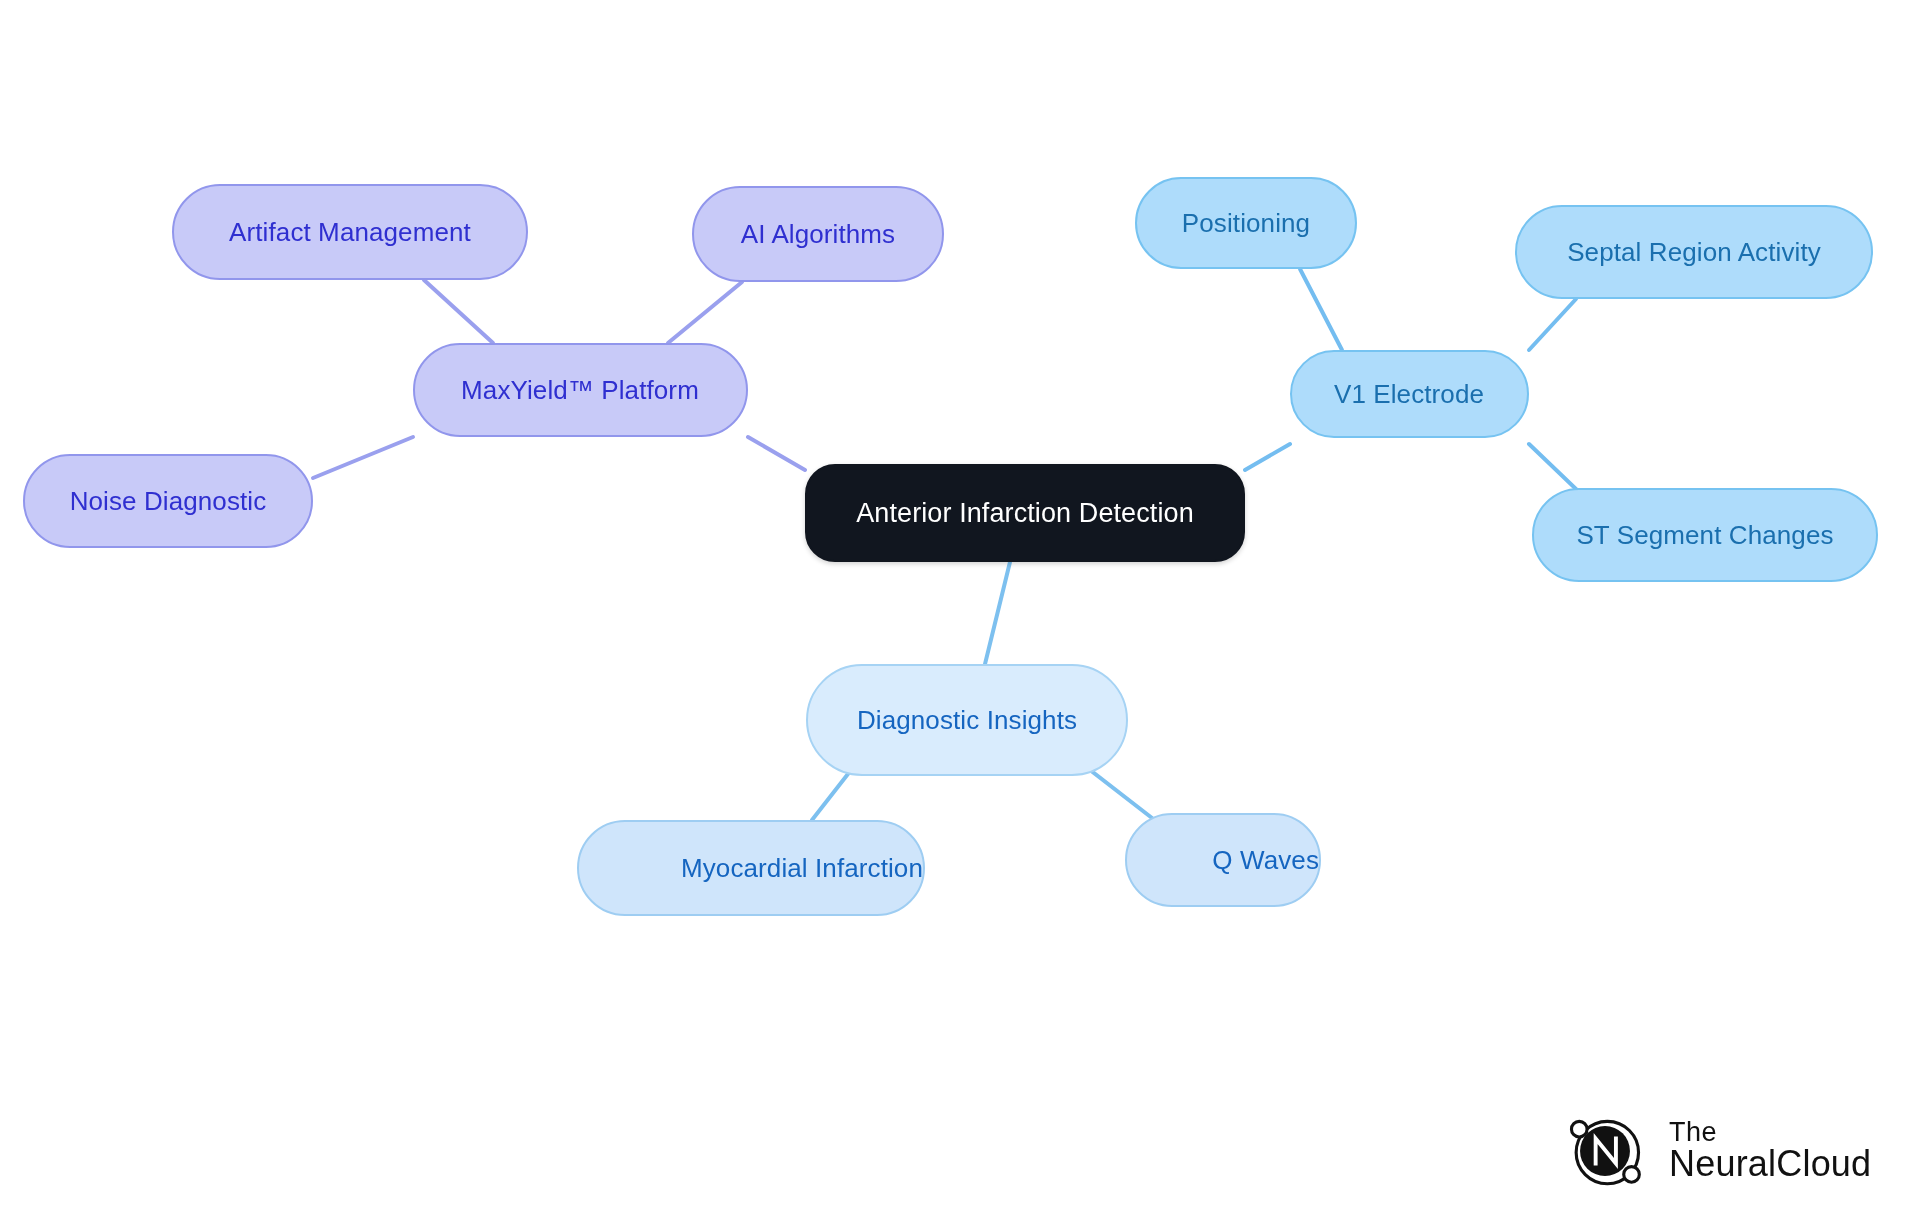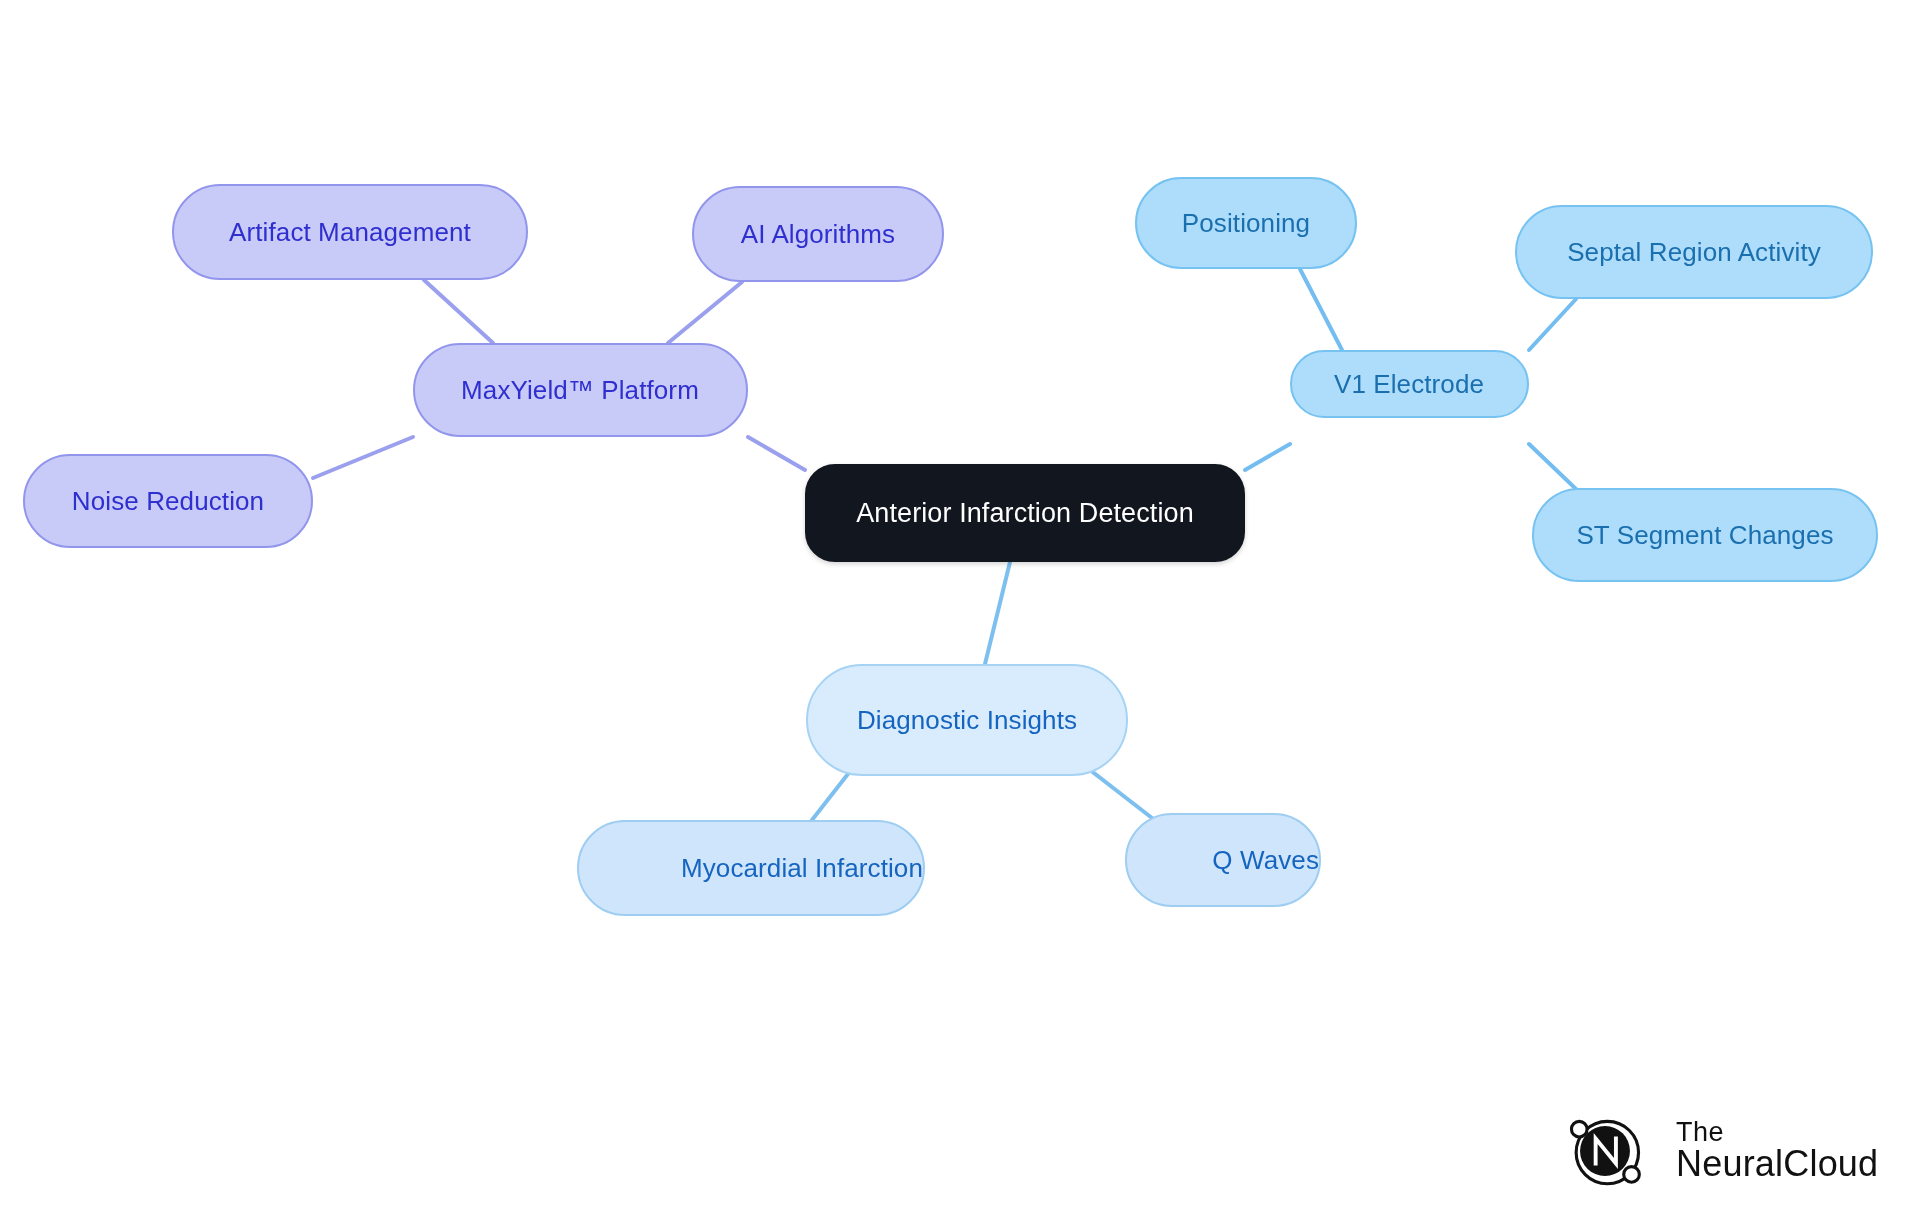--- a/index.html
+++ b/index.html
@@ -86,21 +86,21 @@
   }
   
   #logo {
     position: absolute;
     left: 1566px;
     top: 1108px;
     width: 320px;
     height: 86px;
     display: flex;
     align-items: center;
-    gap: 32px;
+    gap: 25px;
   }
   #logo-mark {
     width: 78px;
     height: 78px;
     flex: 0 0 auto;
   }
   #logo-text {
     display: flex;
     flex-direction: column;
     justify-content: center;
@@ -137,40 +137,40 @@
 
   <div class="node node-purple-leaf" style="width: 356px; height: 96px; left: 172px; top: 184px; justify-content: center;">
     <span>Artifact Management</span>
   </div>
 
   <div class="node node-purple-leaf" style="width: 252px; height: 96px; left: 692px; top: 186px;">
     <span>AI Algorithms</span>
   </div>
 
   <div class="node node-purple-leaf" style="width: 290px; height: 94px; left: 23px; top: 454px;">
-    <span>Noise Reduction</span>
+    <span>Noise Diagnostic</span>
   </div>
 
   <div class="node node-purple-branch" style="width: 335px; height: 94px; left: 412.5px; top: 343px;">
     <span>MaxYield™ Platform</span>
   </div>
 
   <div class="node node-blue-leaf" style="width: 222px; height: 92px; left: 1135px; top: 177px;">
     <span>Positioning</span>
   </div>
 
   <div class="node node-blue-leaf" style="width: 358px; height: 94px; left: 1515px; top: 205px;">
     <span>Septal Region Activity</span>
   </div>
 
   <div class="node node-blue-leaf" style="width: 346px; height: 94px; left: 1532px; top: 488px;">
     <span>ST Segment Changes</span>
   </div>
 
-  <div class="node node-blue-branch" style="width: 239px; height: 68px; left: 1289.5px; top: 350px;">
+  <div class="node node-blue-branch" style="width: 239px; height: 88px; left: 1289.5px; top: 350px;">
     <span>V1 Electrode</span>
   </div>
 
   <div class="node node-lightblue-leaf" style="width: 348px; height: 96px; left: 577px; top: 820px;">
     <span>Myocardial Infarction</span>
   </div>
 
   <div class="node node-lightblue-leaf" style="width: 196px; height: 94px; left: 1125px; top: 813px;">
     <span>Q Waves</span>
   </div>

